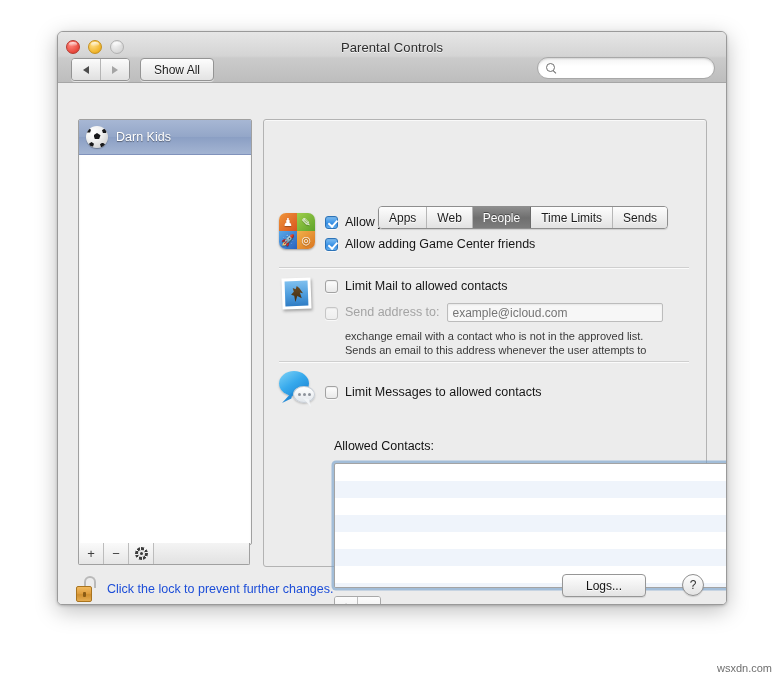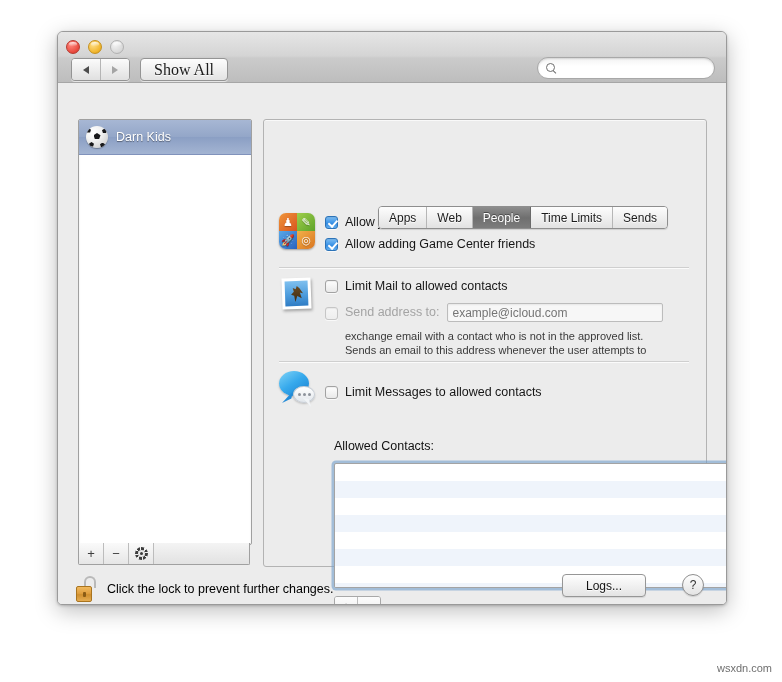--- a/index.html
+++ b/index.html
@@ -106,28 +106,27 @@
   .tri-r { border-top: 4px solid transparent; border-bottom: 4px solid transparent; border-left: 6px solid #a5a5a5; }
 
   .showall {
     position: absolute;
     left: 82px;
     top: 26px;
     height: 21px;
     padding: 0 13px;
     display: flex;
     align-items: center;
-    font-size: 16px;
+    font-size: 12px;
     color: #1c1c1c;
     border: 1px solid #949494;
     border-radius: 4px;
     background: linear-gradient(to bottom, #fdfdfd, #e3e3e3);
     box-shadow: 0 1px 0 rgba(255,255,255,0.6);
     text-shadow: 0 1px 0 rgba(255,255,255,0.8);
-    font-family: Liberation Serif, serif;
   }
 
   .searchfield {
     position: absolute;
     right: 11px;
     top: 25px;
     width: 160px;
     height: 20px;
     border: 1px solid #a8a8a8;
     border-radius: 11px;
@@ -475,21 +474,21 @@
   .lock-body::after {
     content: "";
     position: absolute;
     left: 6px; top: 5px;
     width: 2.5px; height: 5px;
     background: #8a5c15;
     border-radius: 1px;
   }
   .footer-text {
     font-size: 12.5px;
-    color: #000000;
+    color: #1d4ed8;
   }
 
   .logs-btn {
     position: absolute;
     right: 80px;
     top: 479px;
     width: 82px;
     height: 21px;
     border: 1px solid #969696;
     border-radius: 4px;
@@ -627,20 +626,21 @@
   <div id="window">
 
     <div class="titlebar">
 
       <div class="traffic">
         <div class="tl tl-close"></div>
         <div class="tl tl-min"></div>
         <div class="tl tl-zoom"></div>
       </div>
 
+      <div class="win-title">Parental Controls</div>
 
       <div class="nav-group">
         <div class="nav-btn">
           <span class="tri tri-l"></span>
         </div>
         <div class="nav-btn">
           <span class="tri tri-r"></span>
         </div>
       </div>
 

